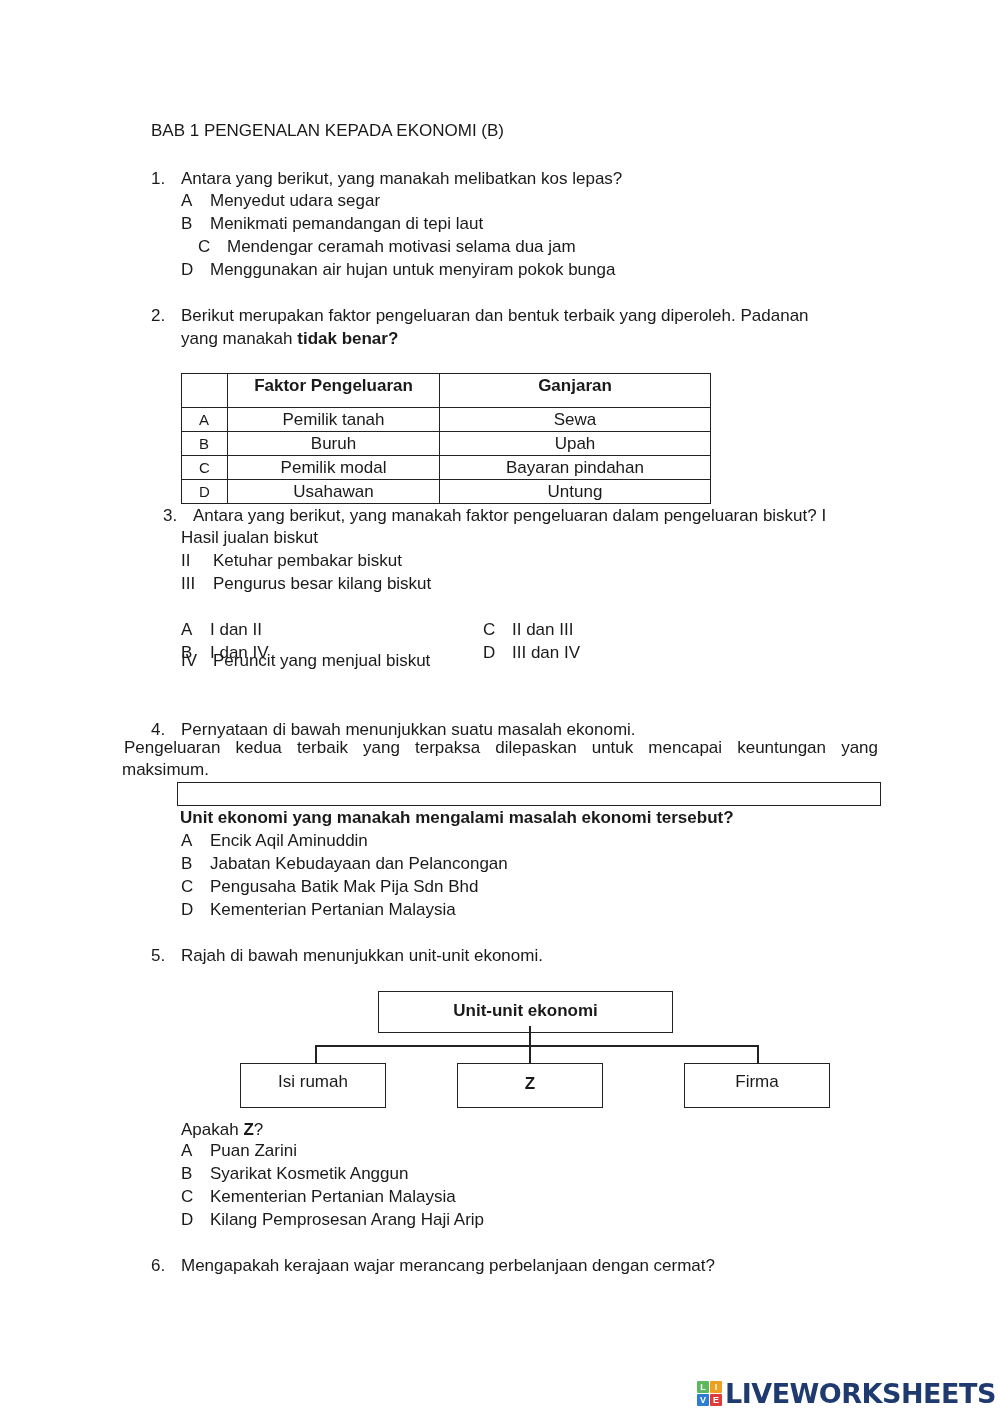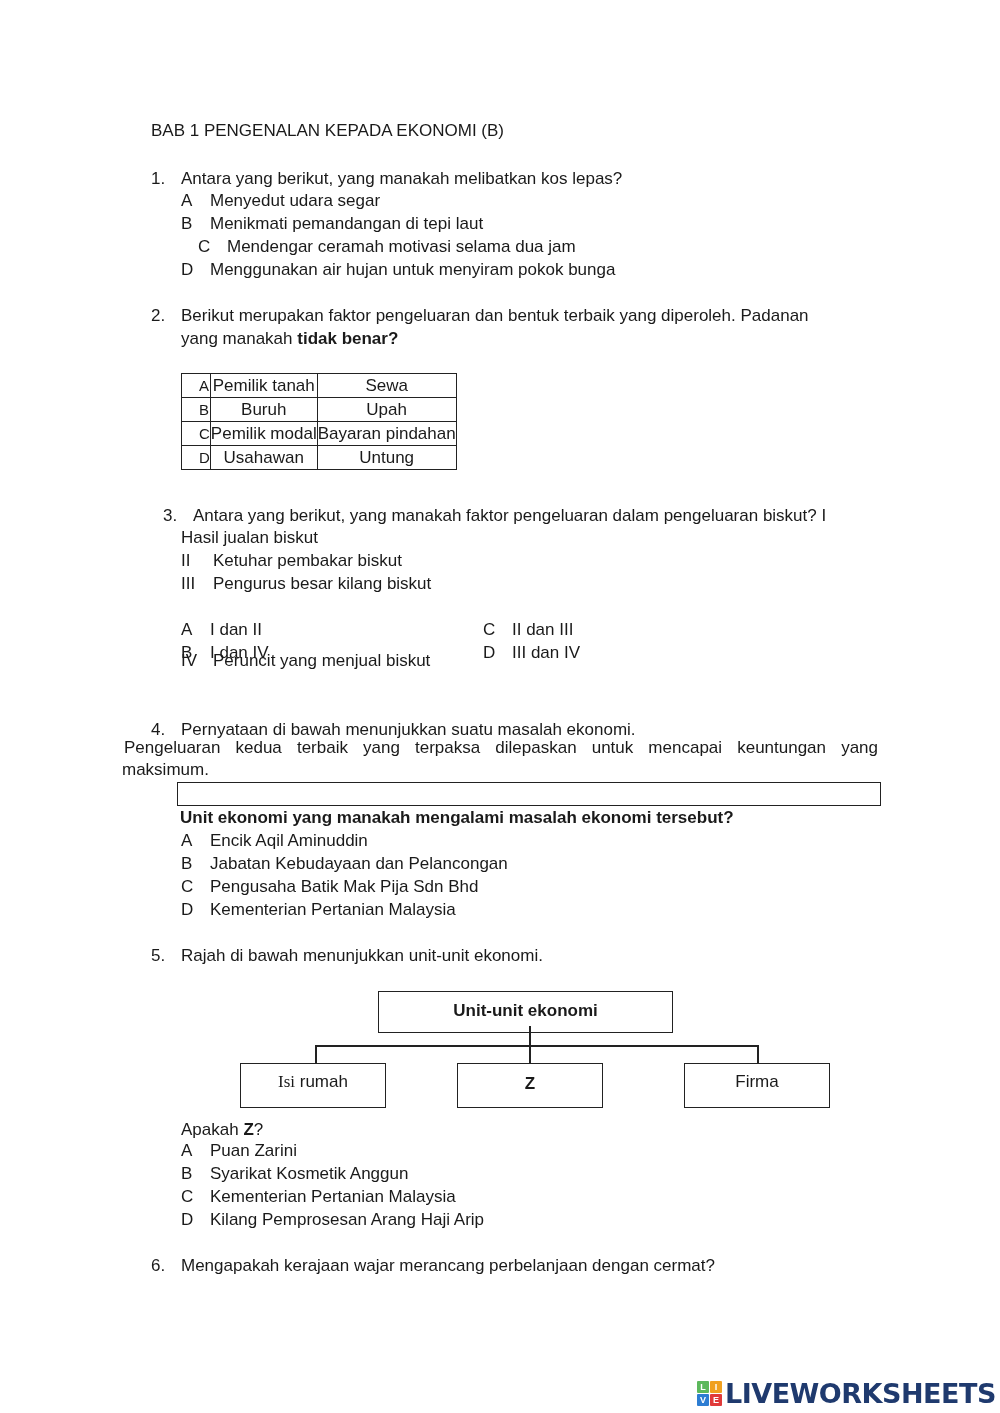--- a/index.html
+++ b/index.html
@@ -29,21 +29,21 @@
       position: absolute; left: 177px; top: 782px; width: 702px; height: 22px;
       border: 1.5px solid #222; background: #fff;
     }
 
     .dbox {
       position: absolute; border: 1.5px solid #222; background: #fff;
       text-align: center; box-sizing: border-box;
     }
     .hline { position: absolute; background: #222; height: 1.5px; }
     .vline { position: absolute; background: #222; width: 1.5px; }
-    .serif { font-family: Liberation Serif, serif; text-align: center; }
+    .serif { font-family: Liberation Sans, sans-serif; text-align: center; }
 
     .logo {
       position: absolute; left: 697px; top: 1378px; height: 30px;
       display: flex; align-items: center;
     }
     .logo-grid {
       display: grid; grid-template-columns: 12px 12px; grid-template-rows: 12px 12px;
       gap: 1px; margin-right: 3px;
     }
     .logo-grid span {
@@ -70,20 +70,25 @@
 
 <div class="abs" style="left:151px; top:306px;">
   <span class="qnum">2.</span><span>Berikut merupakan faktor pengeluaran dan bentuk terbaik yang diperoleh. Padanan</span>
 </div>
 <div class="abs" style="left:181px; top:329px;">
   <span>yang manakah </span><span class="bold">tidak benar?</span>
 </div>
 
 <table class="q2">
   <tbody>
+      <tr>
+    <th style="width:45px;"></th>
+    <th style="width:211px;">Faktor Pengeluaran</th>
+    <th style="width:270px;">Ganjaran</th>
+  </tr>
   <tr>
     <td class="letter">A</td>
     <td>Pemilik tanah</td>
     <td>Sewa</td>
   </tr>
   <tr>
     <td class="letter">B</td>
     <td>Buruh</td>
     <td>Upah</td>
   </tr>

